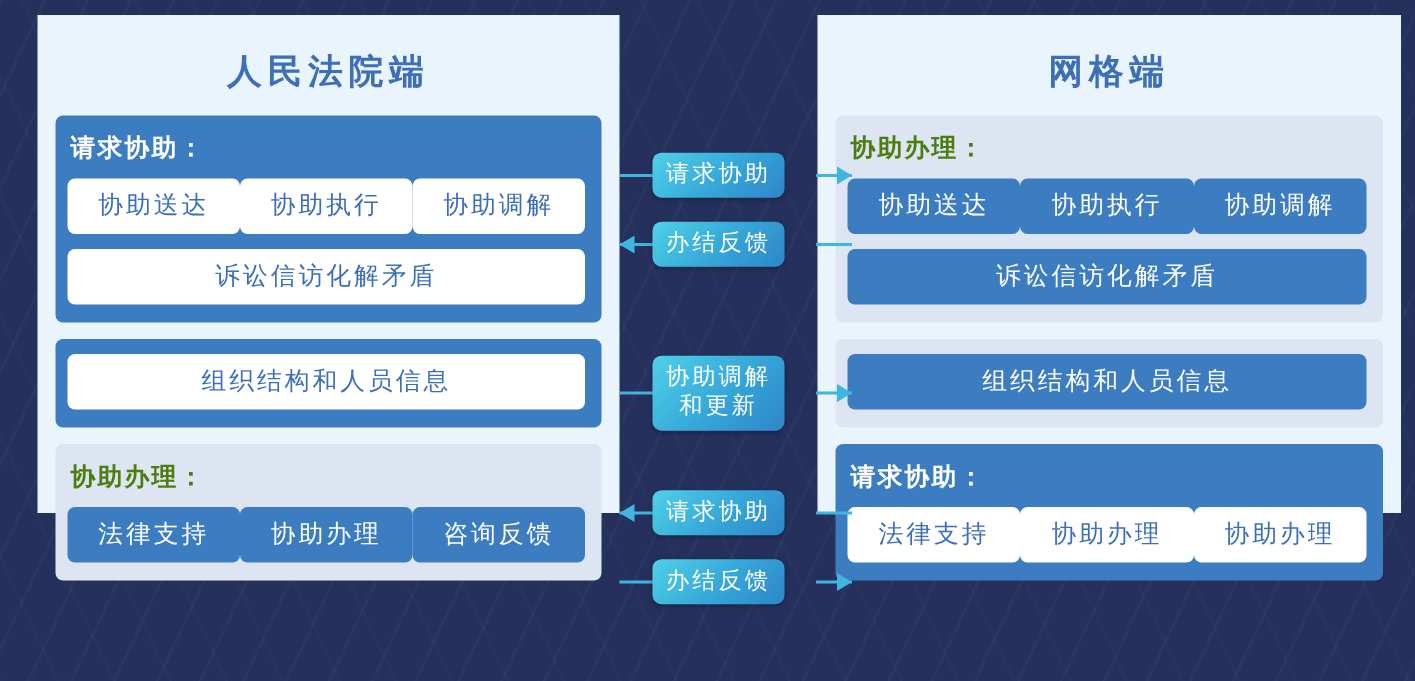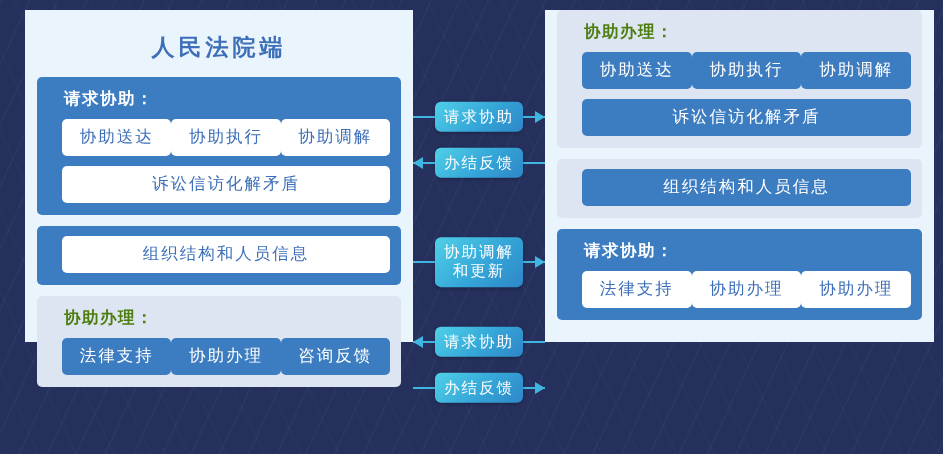--- a/index.html
+++ b/index.html
@@ -36,21 +36,21 @@
     font-size:23px;
     font-weight:bold;
     letter-spacing:4px;
     margin:22px 0 14px 0;
   }
 
   
   .section{
     box-sizing:border-box;
     border-radius:5px;
-    padding:10px 11px 12px 25px;
+    padding:10px 11px 12px 8px;
     margin-bottom:11px;
   }
   .section.filled{background:#3c7cc0;}
   .section.tint{background:#dde5f2;}
 
   .section-label{
     font-size:16.5px;
     font-weight:bold;
     letter-spacing:1.5px;
     margin:1px 0 9px 2px;
@@ -77,21 +77,21 @@
   .section.tint   .chip{background:#3c7cc0;color:#ffffff;}
 
   .chip + .chip-row, .chip-row + .chip{margin-top:10px;}
 
   
   .connectors{
     position:absolute;left:413px;top:10px;width:132px;height:434px;
   }
   .conn{
     position:absolute;left:0;width:132px;height:34px;
-    display:flex;align-items:center;
+    display:flex;align-items:center;padding-left:23px;
   }
   .conn.tall{height:54px;}
 
   .conn .line{
     position:absolute;top:50%;height:2px;background:#3fb6e0;
     transform:translateY(-1px);
   }
   .conn .line.l{left:0;width:24px;}
   .conn .line.r{right:0;width:24px;}
 
@@ -148,20 +148,21 @@
       <div class="section-label">协助办理：</div>
       <div class="chip-row">
         <div class="chip">法律支持</div>
         <div class="chip">协助办理</div>
         <div class="chip">咨询反馈</div>
       </div>
     </div>
   </div>
 
   <div class="panel right">
+    <div class="panel-title">网格端</div>
 
     <div class="section tint">
       <div class="section-label">协助办理：</div>
       <div class="chip-row">
         <div class="chip">协助送达</div>
         <div class="chip">协助执行</div>
         <div class="chip">协助调解</div>
       </div>
       <div class="chip wide">诉讼信访化解矛盾</div>
     </div>

